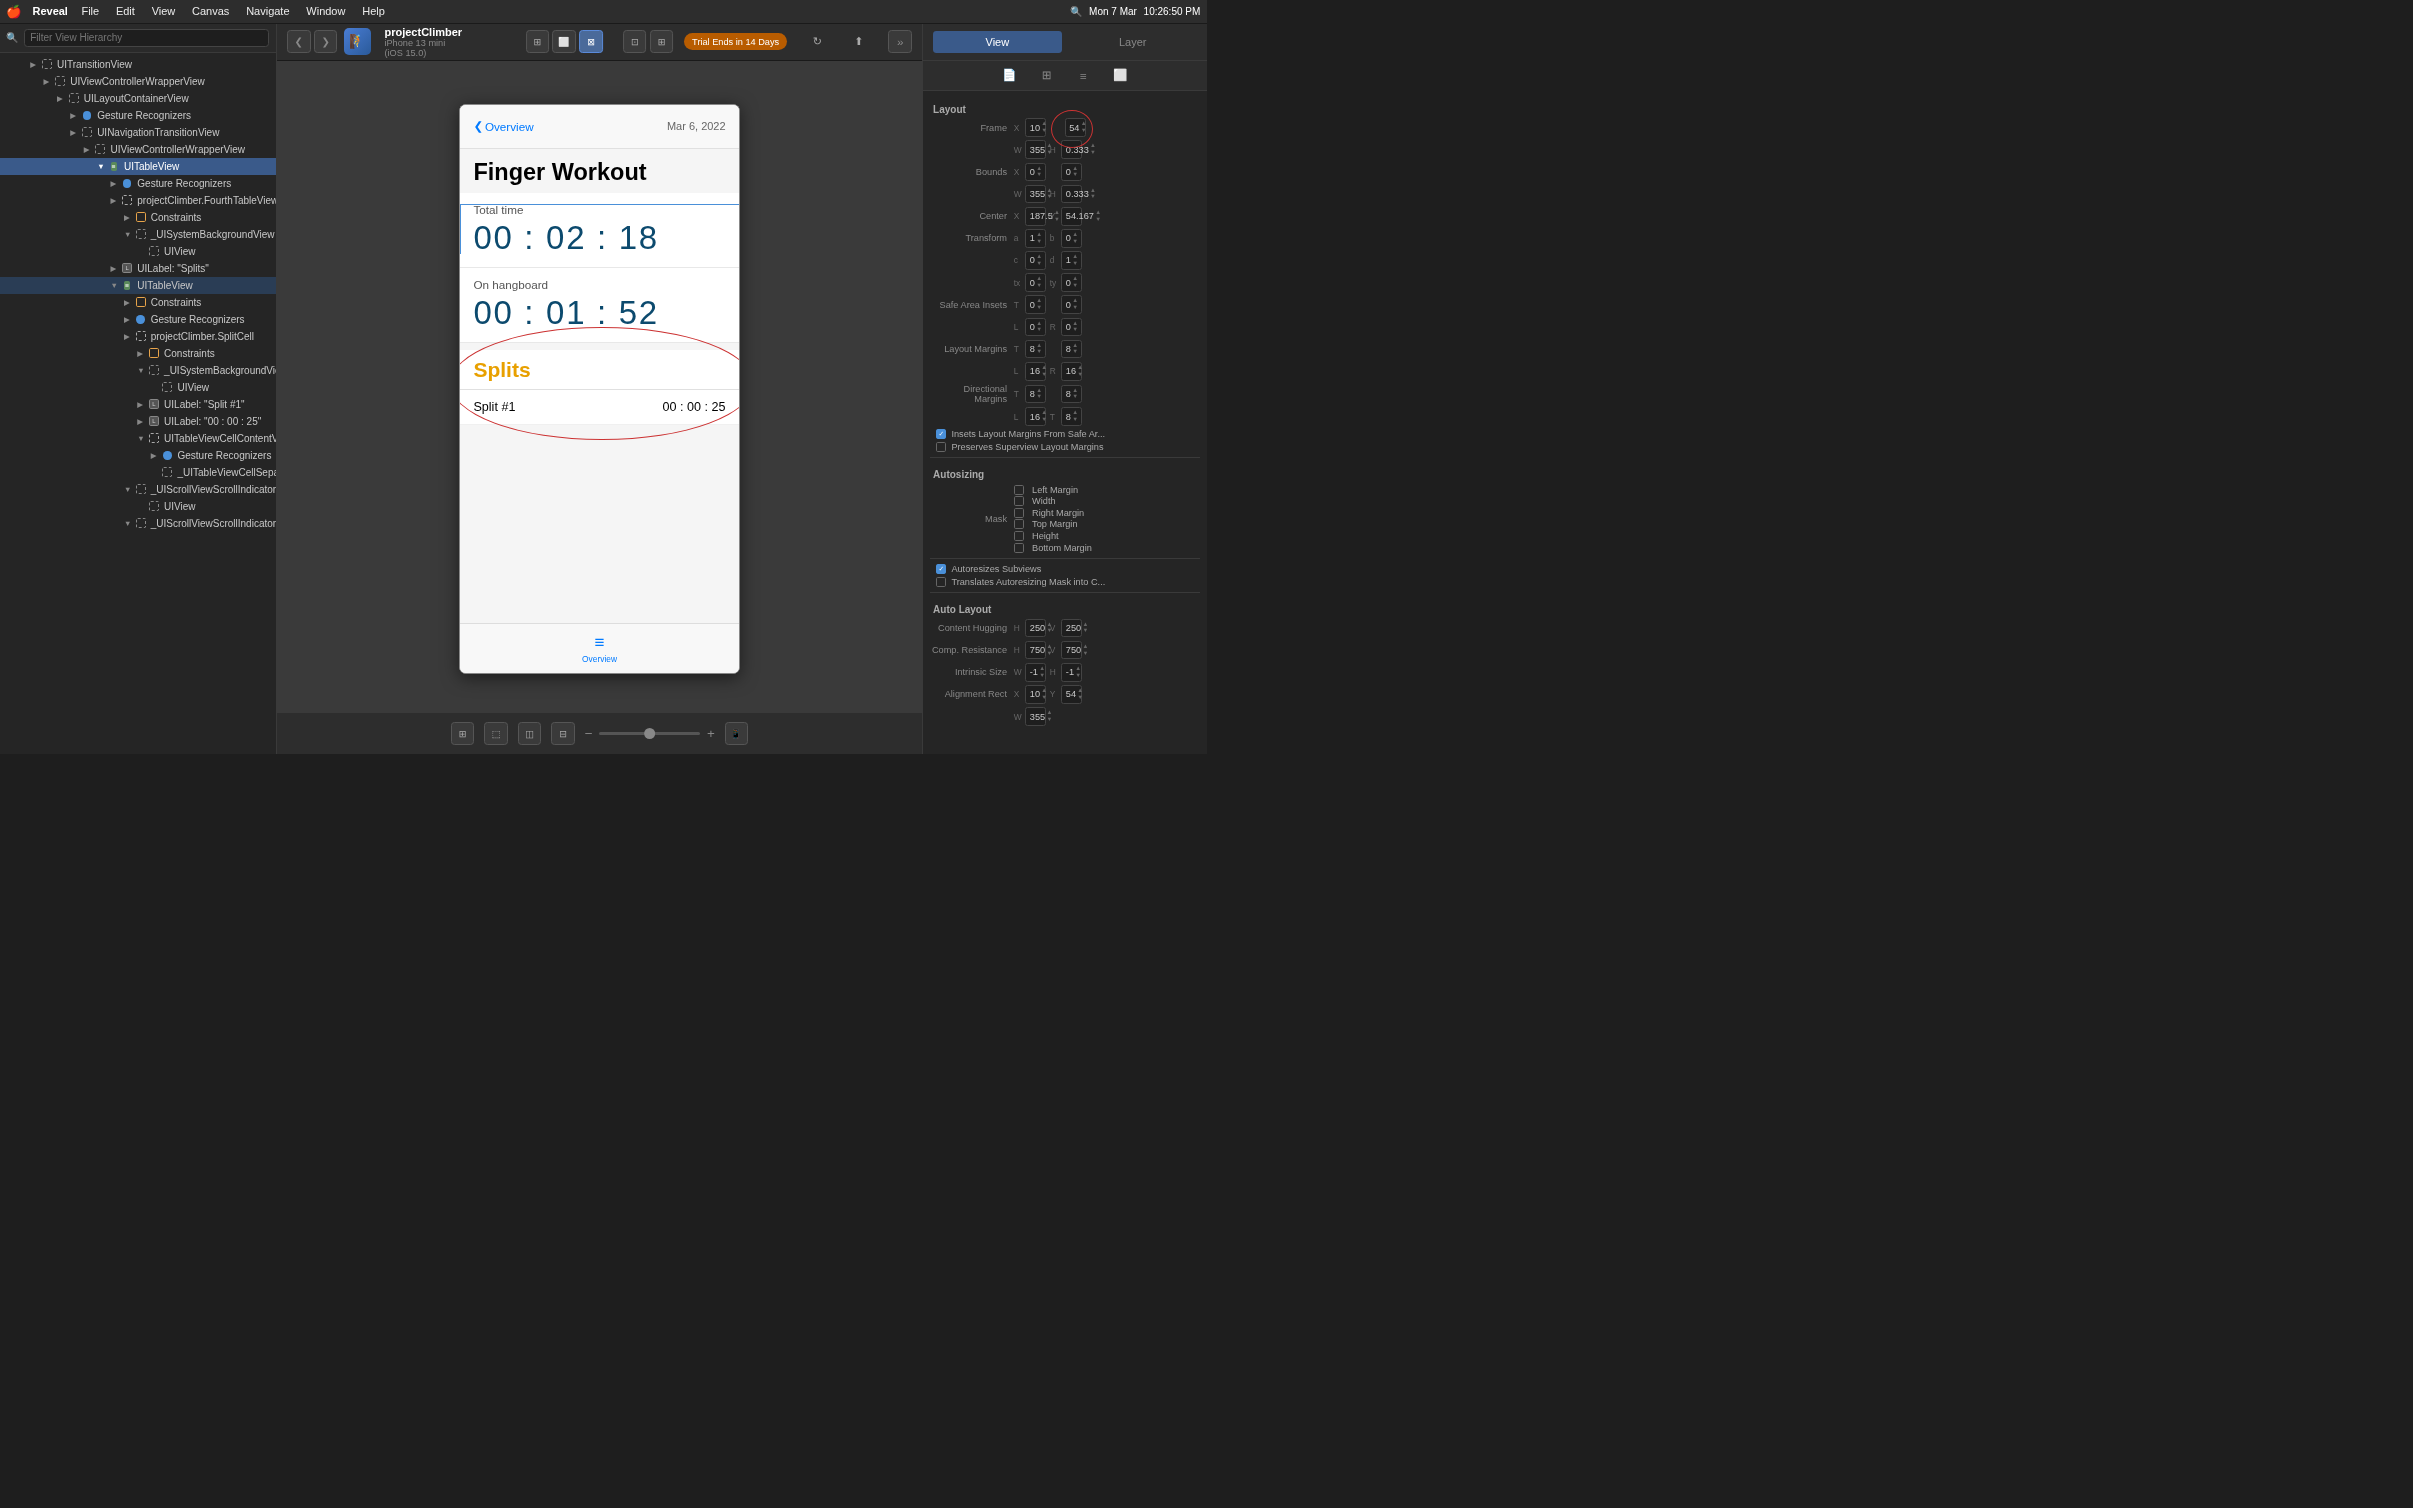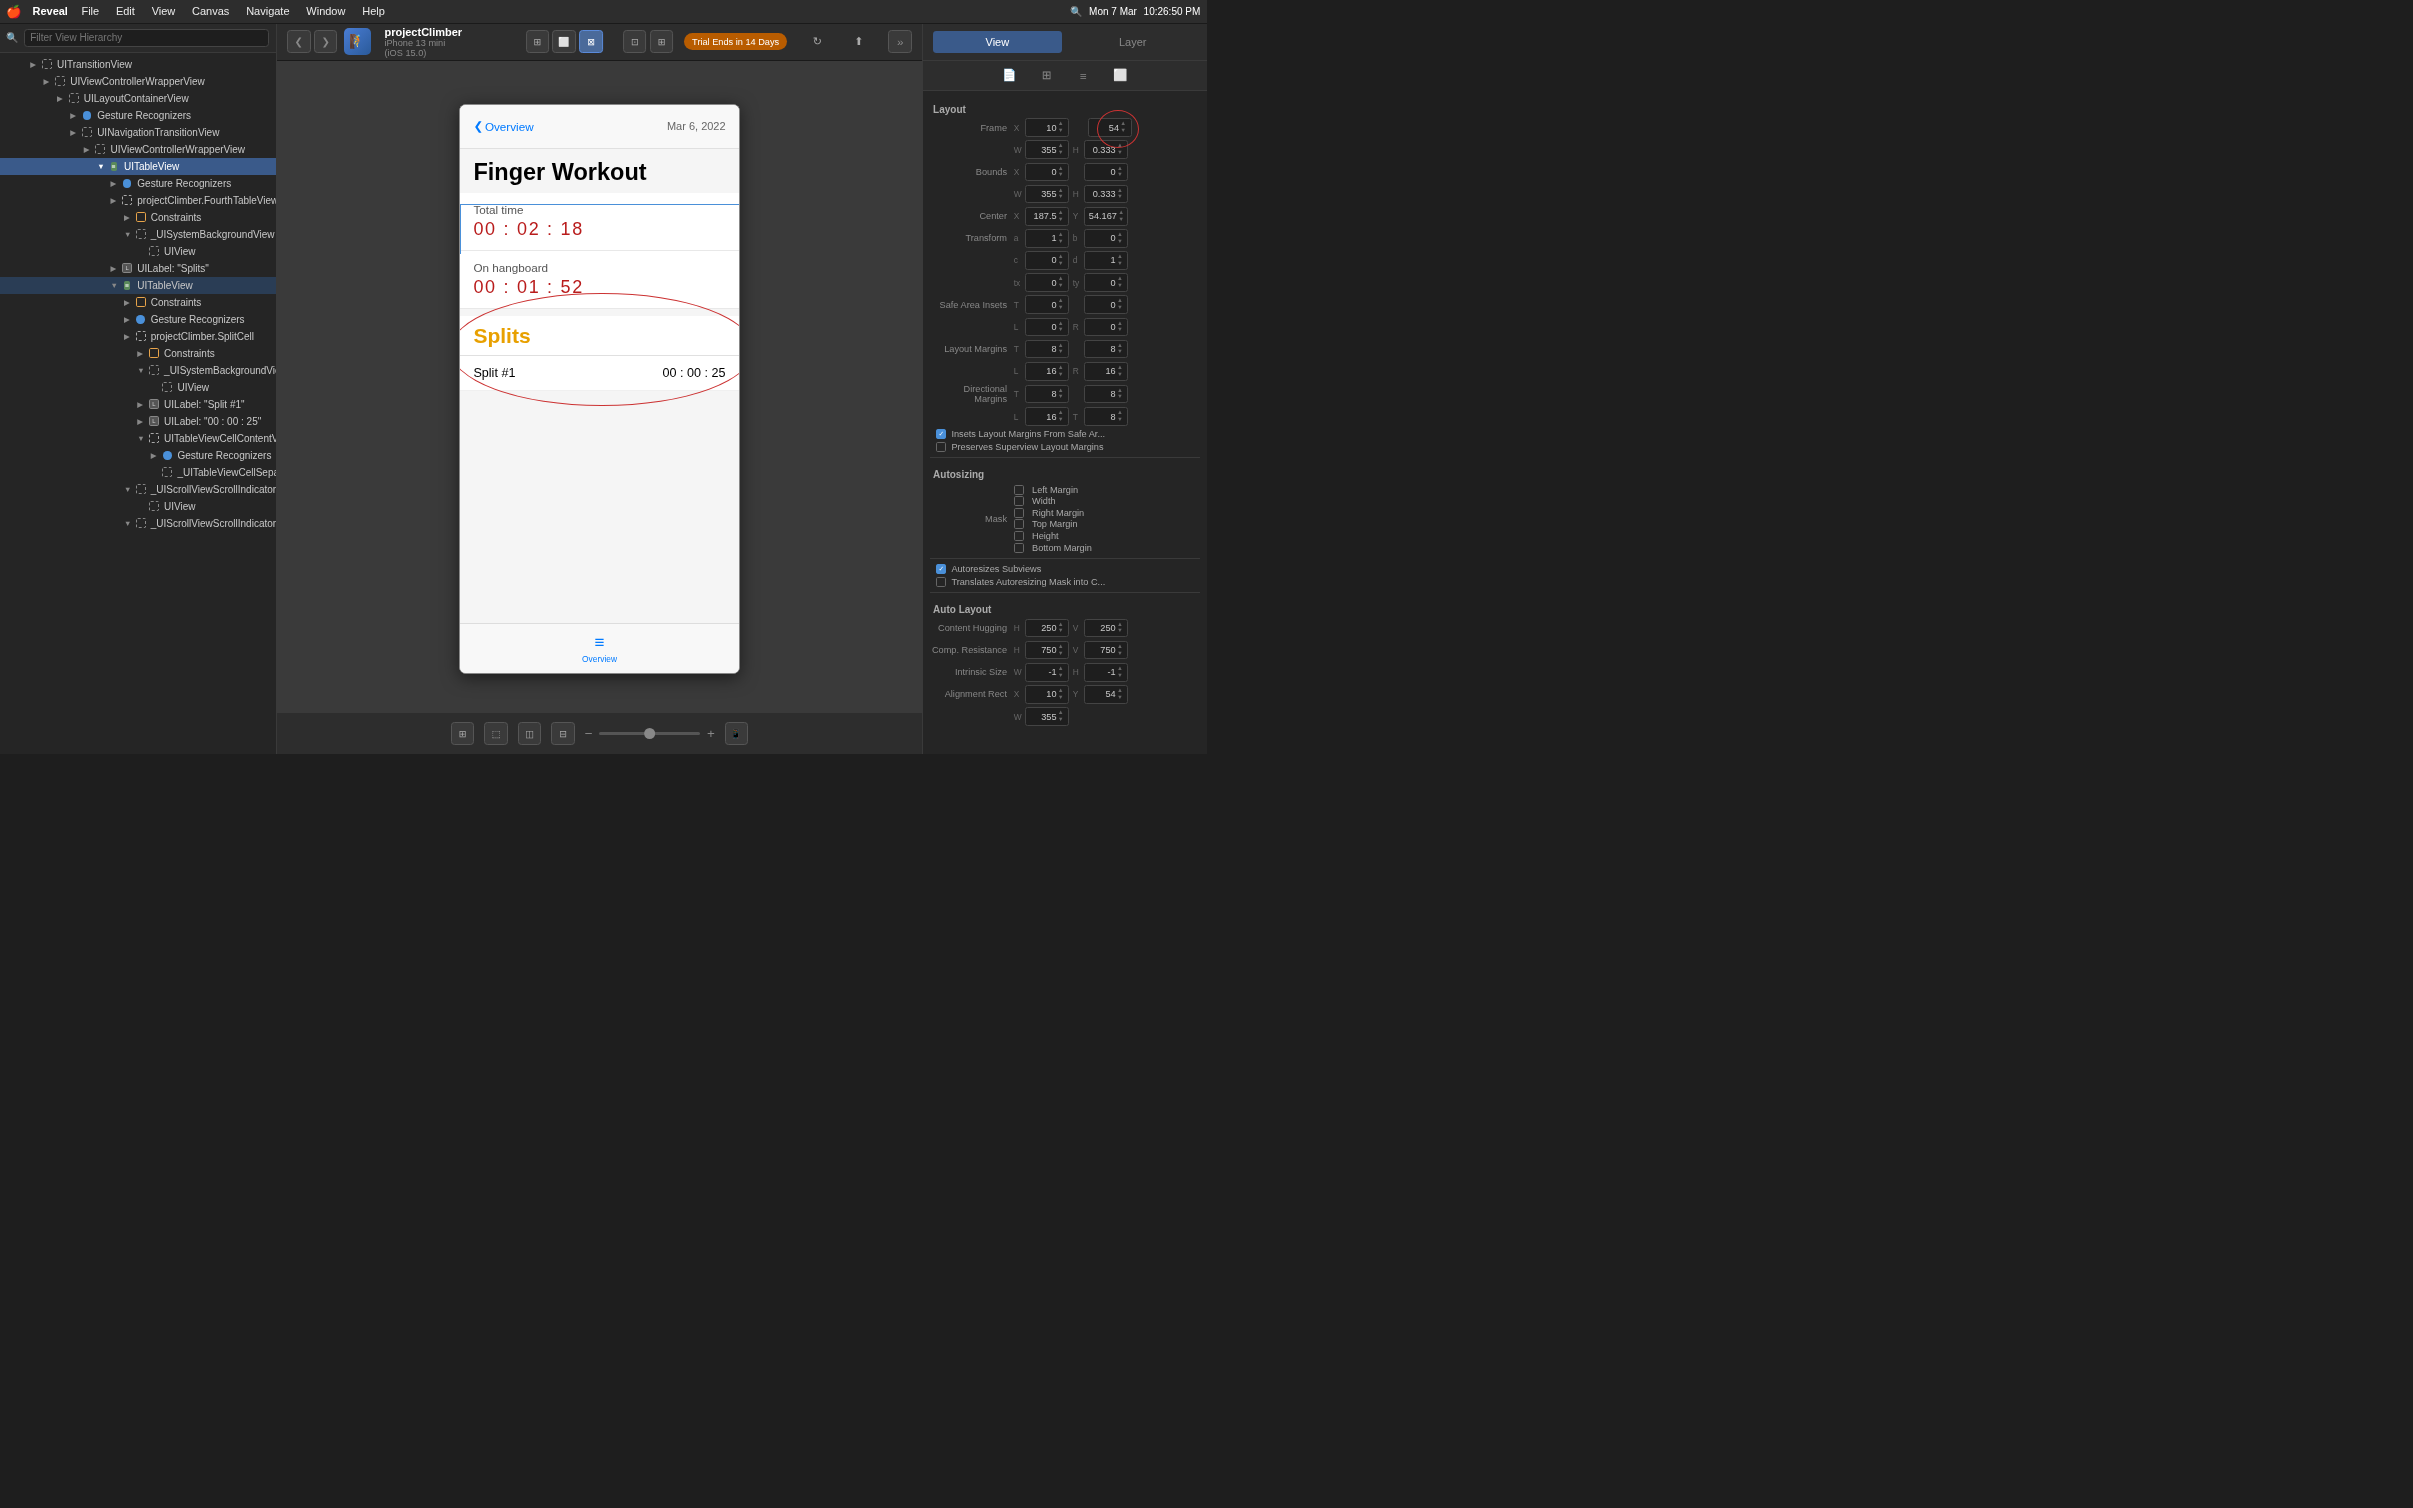--- a/index.html
+++ b/index.html
@@ -295,23 +295,23 @@
       border-bottom: 0.8px solid #e8e8e8;
     }
 
     .stat-card .stat-label {
       font-size: 11.7px;
       color: #555;
       margin-bottom: 3.4px;
     }
 
     .stat-card .stat-value {
-      font-size: 18px;
+      font-size: 33px;
       font-weight: 300;
-      color: #b91c1c;
+      color: #0c4a6e;
       letter-spacing: 1.7px;
     }
 
     .splits-section {
       background: #fff;
       margin-top: 6.7px;
     }
 
     .splits-header {
       font-size: 21px;
@@ -489,21 +489,21 @@
       width: 10px;
     }
 
     .number-field {
       background: #1e1e1e;
       border: 0.8px solid #444;
       border-radius: 2.5px;
       color: #c8c8c8;
       font-size: 9.2px;
       padding: 1.7px 3.4px;
-      width: 44px;
+      width: 21px;
       text-align: right;
       display: flex;
       align-items: center;
       justify-content: space-between;
     }
 
     .number-field .stepper {
       display: flex;
       flex-direction: column;
       gap: 0;

